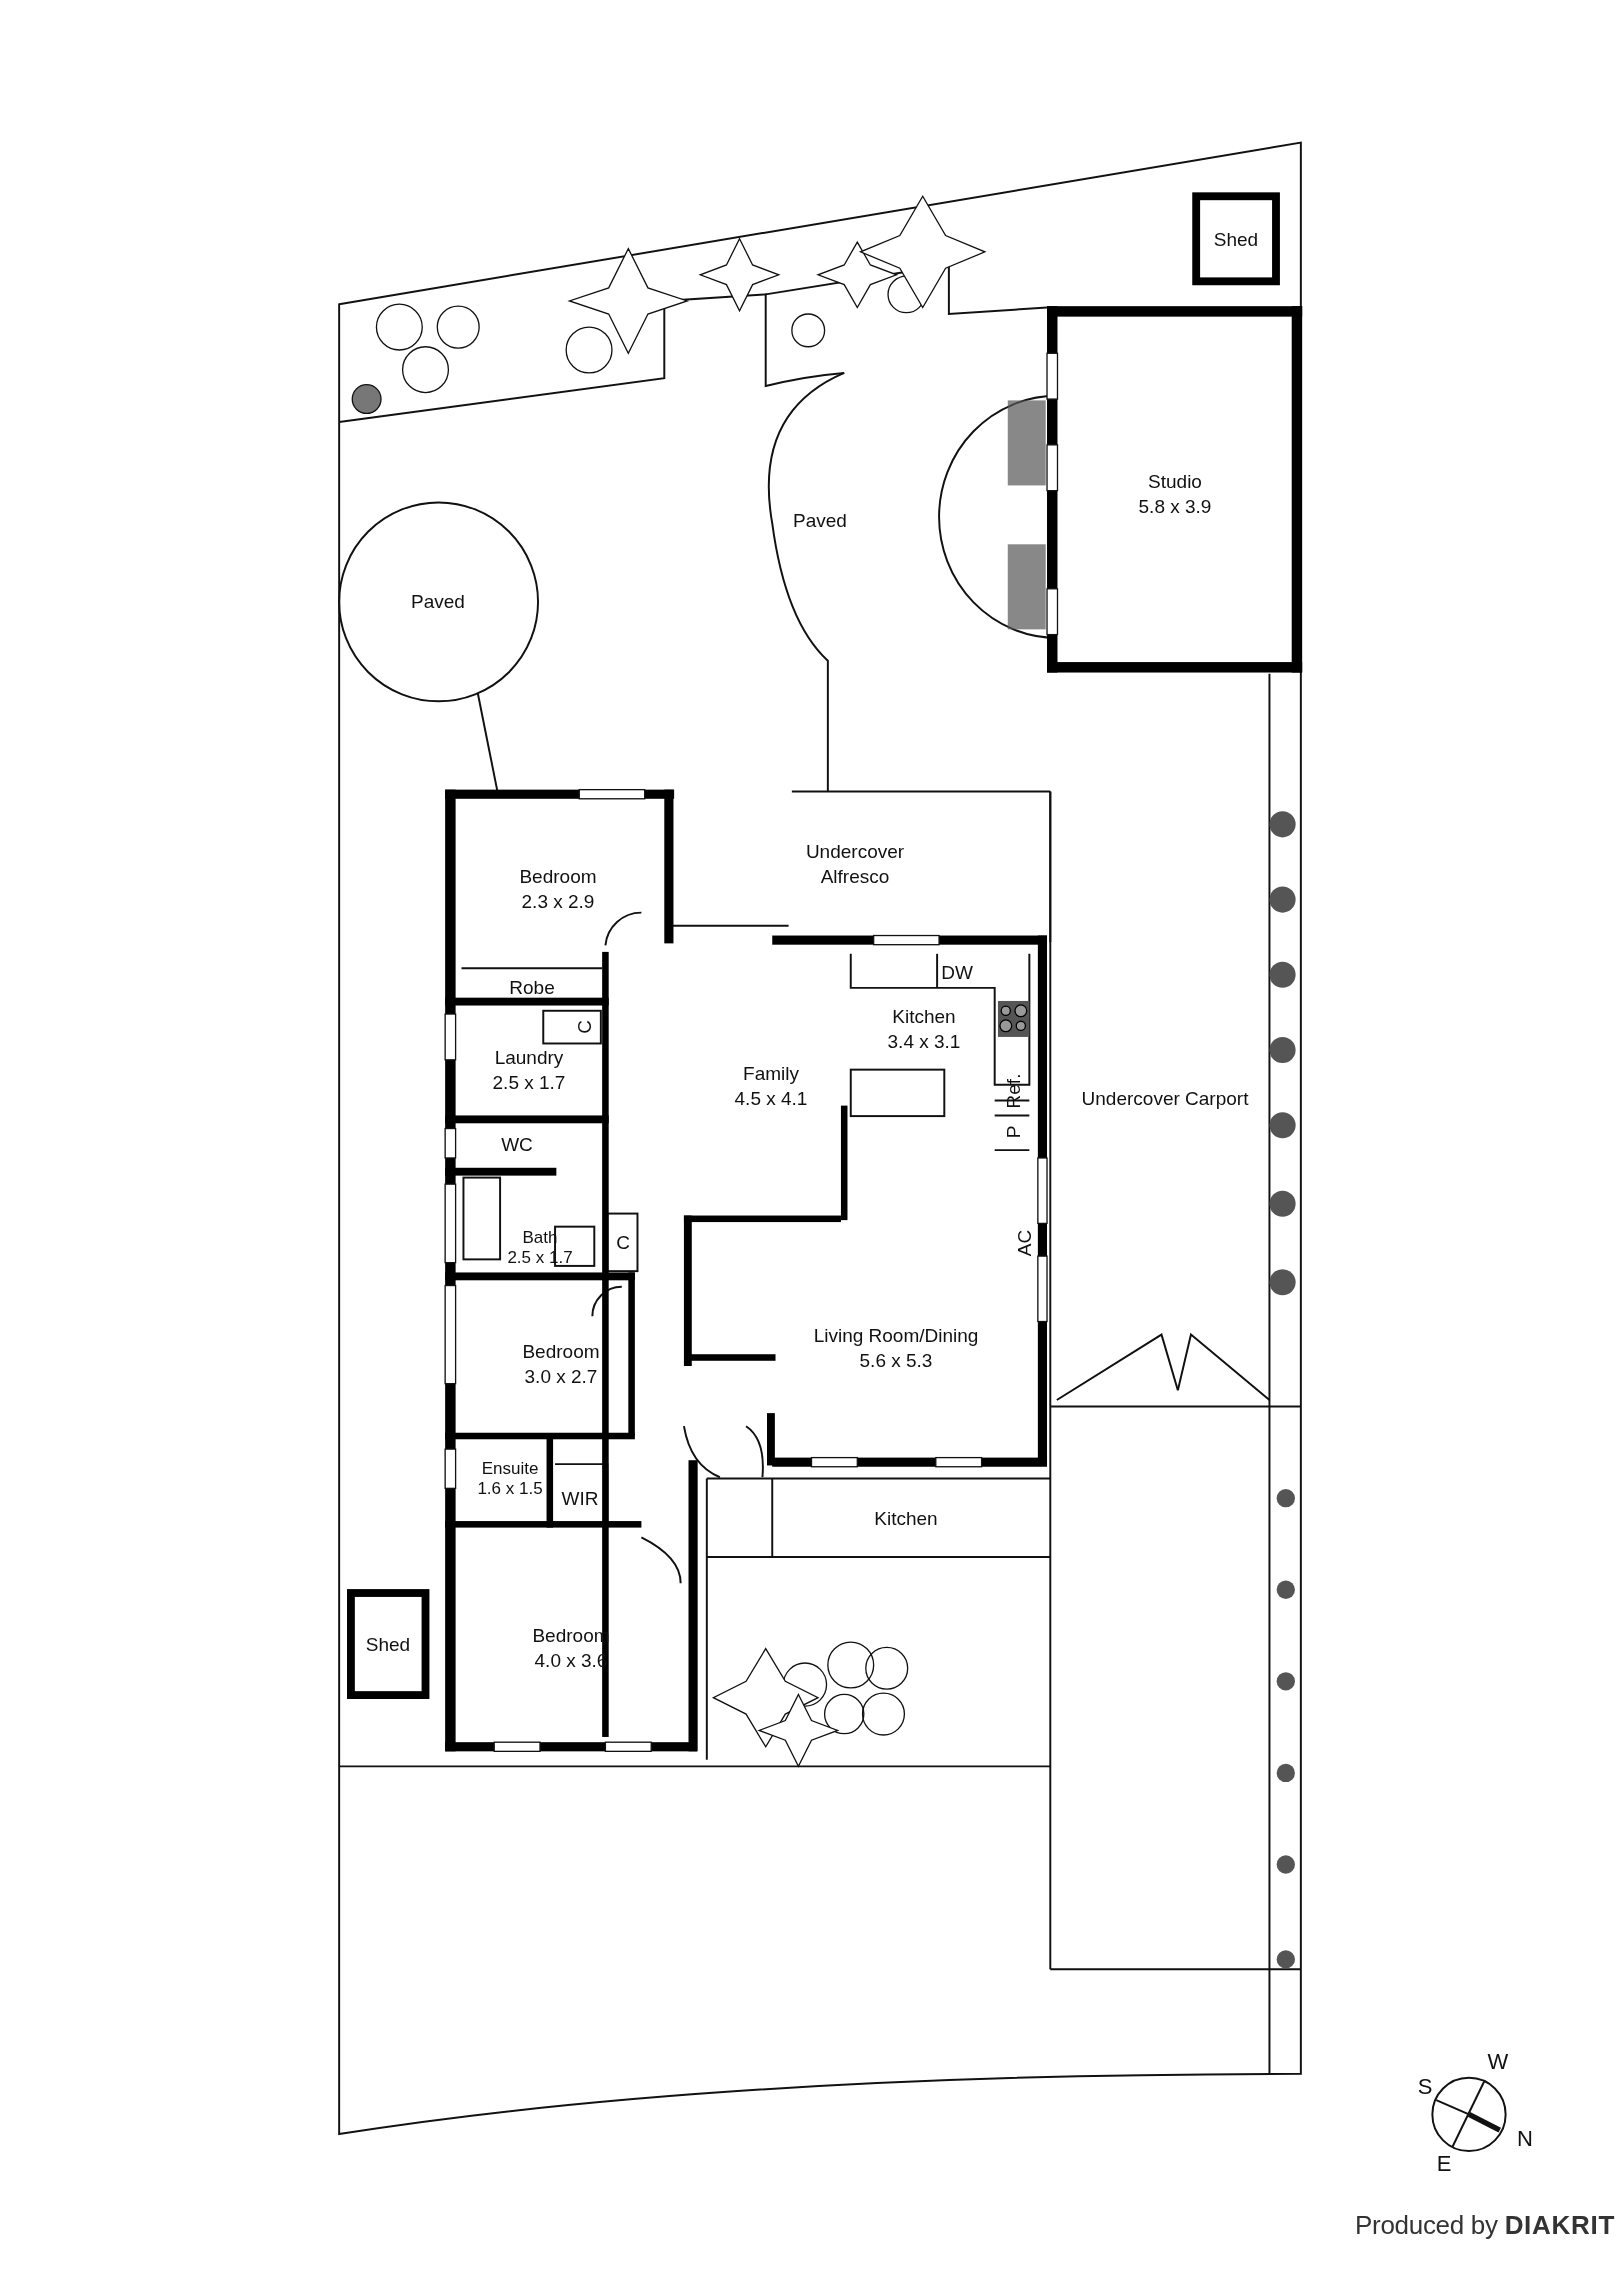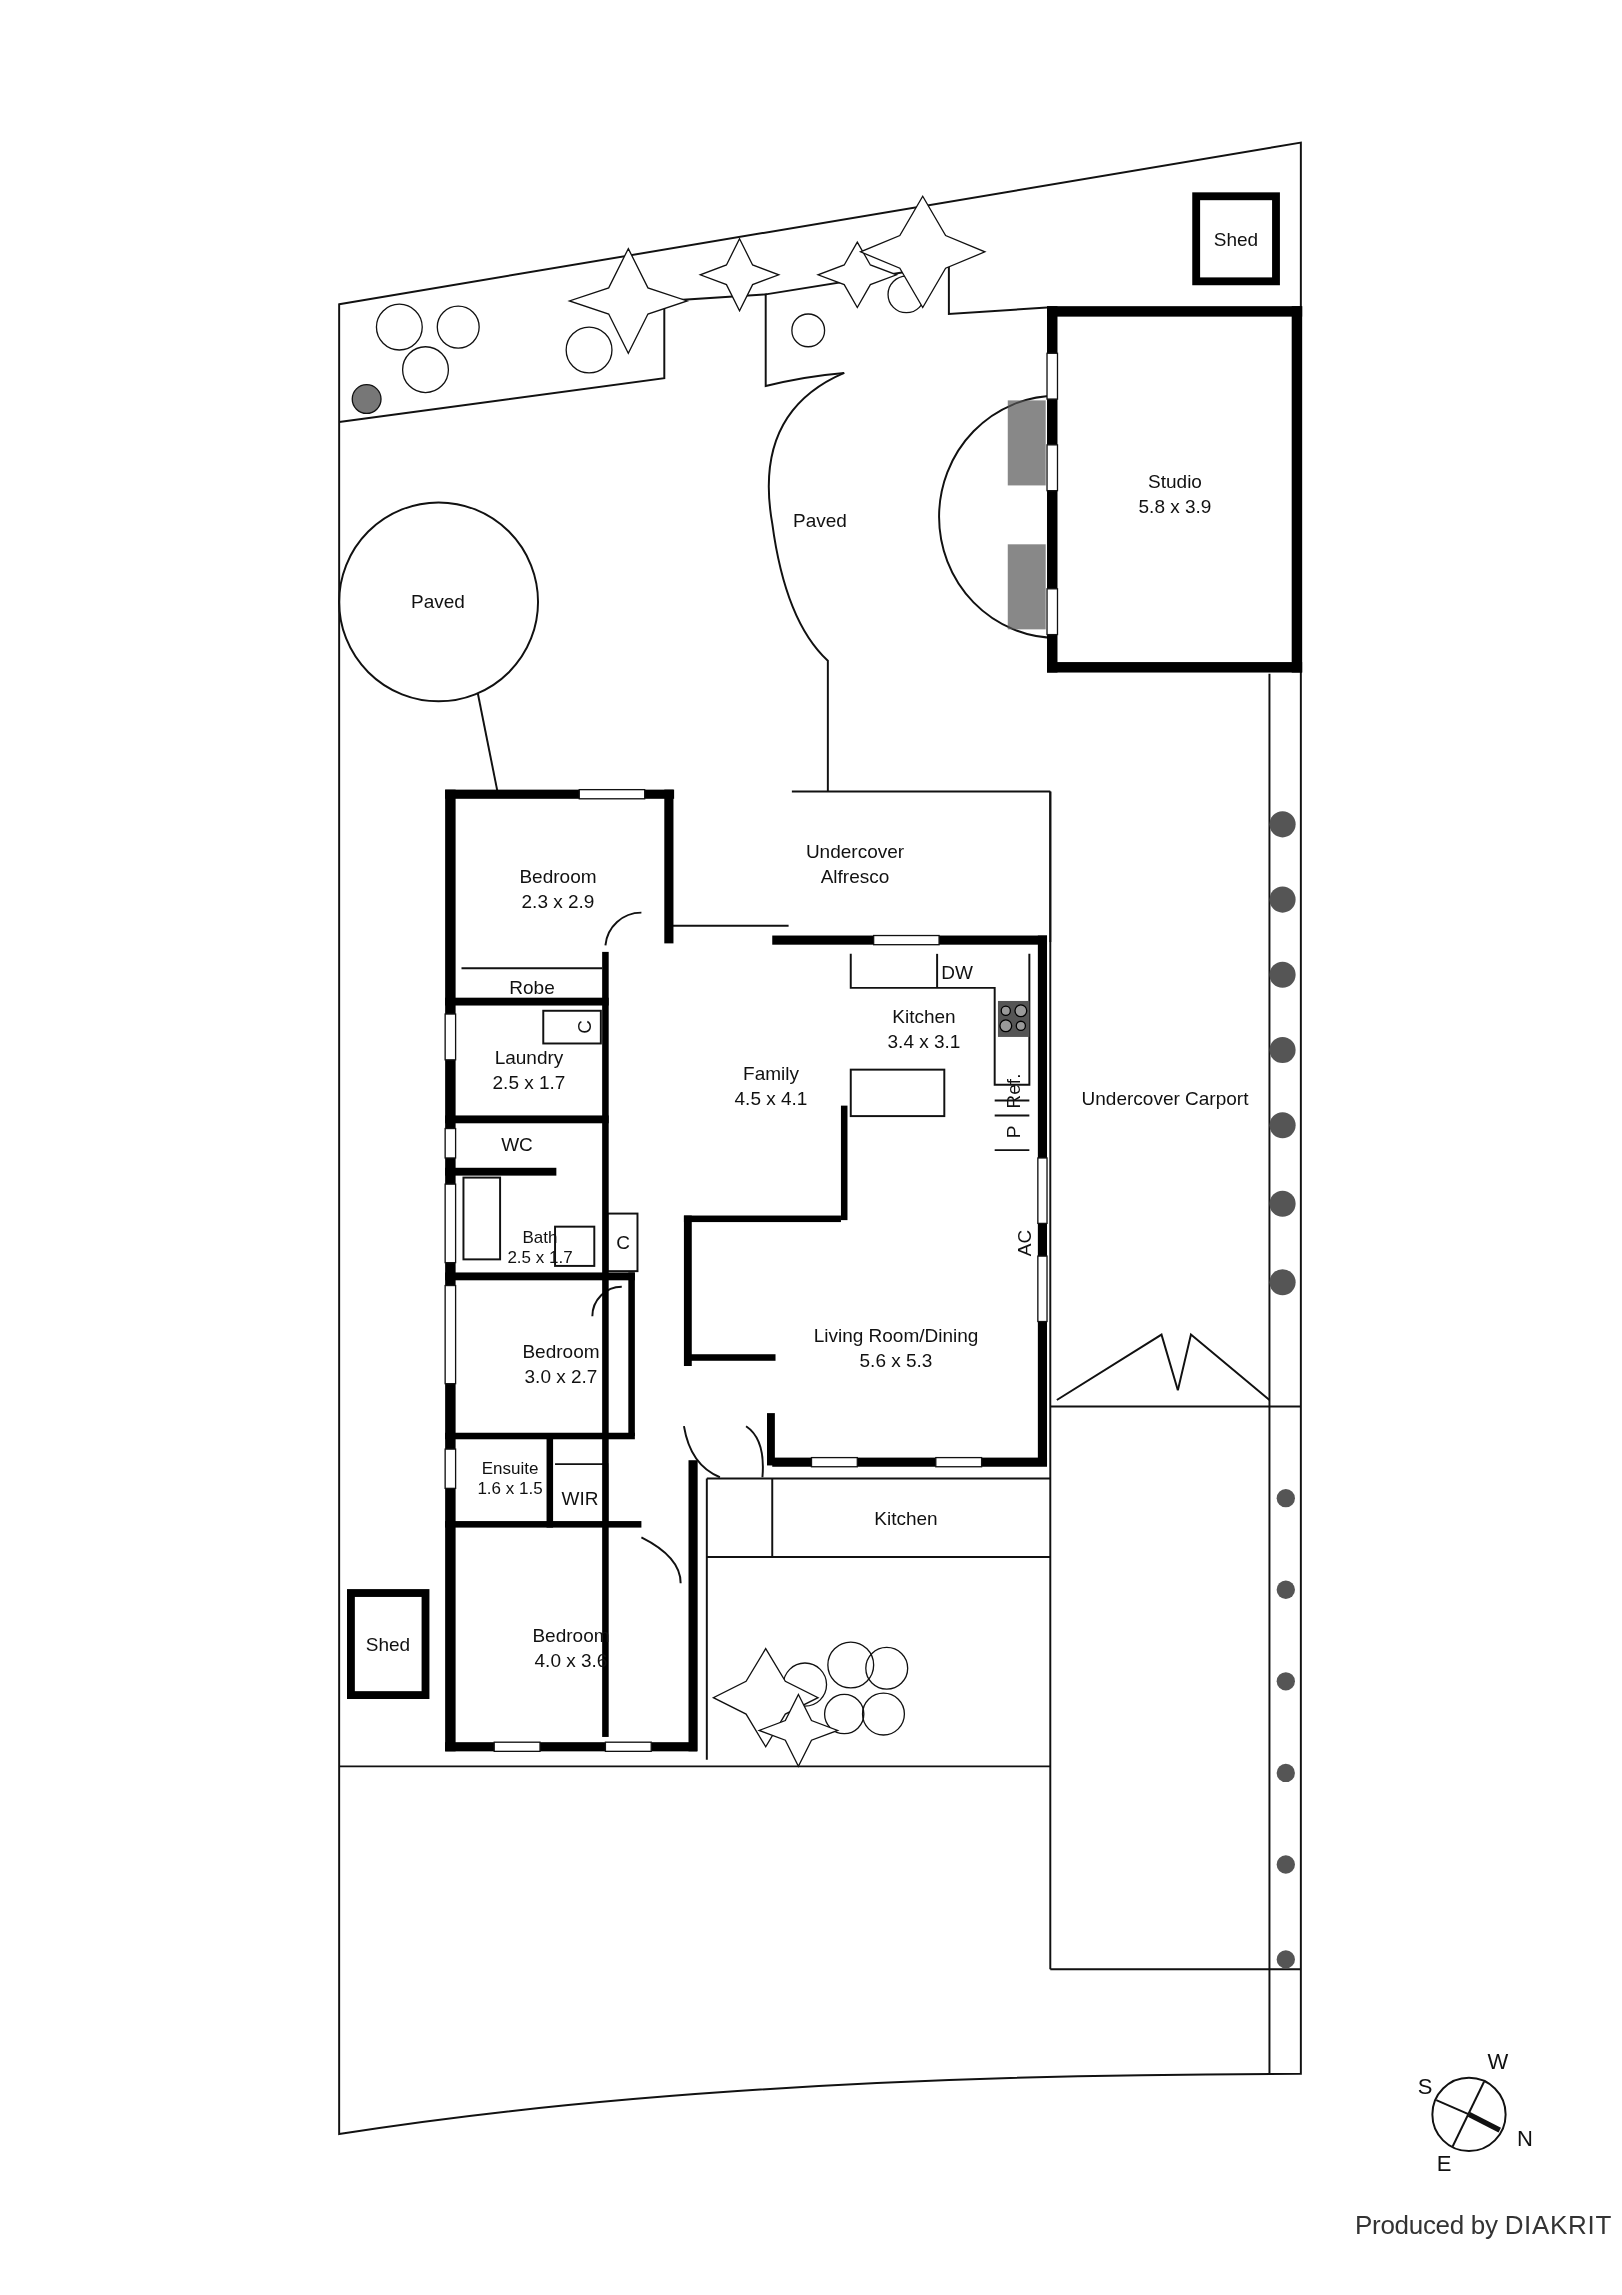--- a/index.html
+++ b/index.html
@@ -3,21 +3,21 @@
 <meta charset="utf-8">
 <style>
   html,body{margin:0;padding:0;background:#fff;}
   body{width:1623px;height:2295px;position:relative;overflow:hidden;font-family:"Liberation Sans",sans-serif;color:#111;}
   svg{position:absolute;left:0;top:0;}
   .lbl{position:absolute;transform:translate(-50%,-50%);text-align:center;font-size:19px;line-height:25px;white-space:nowrap;color:#111;}
   .lbl span{display:block;}
   .sm{font-size:17px;line-height:19.6px;}
   .vert{transform:translate(-50%,-50%) rotate(-90deg);}
   .credit{position:absolute;left:1355px;top:2210px;font-size:26px;color:#333;letter-spacing:-0.3px;}
-  .credit b{font-weight:400;letter-spacing:0.7px;margin-top:28px;}
+  .credit b{font-weight:700;letter-spacing:0.7px;margin-top:28px;}
 </style>
 </head>
 <body>
 
 <svg width="1623" height="2295" viewBox="0 0 2480 3508">
   <g fill="none" stroke="#111" stroke-width="3">
 
     <path d="M518 465 L1988 218 L1988 3170 Q1100 3170 518 3262 Z"></path>
 
     <path d="M518 645 L1015 578 L1015 460 L1170 450 L1170 590 Q1230 575 1290 570"></path>

